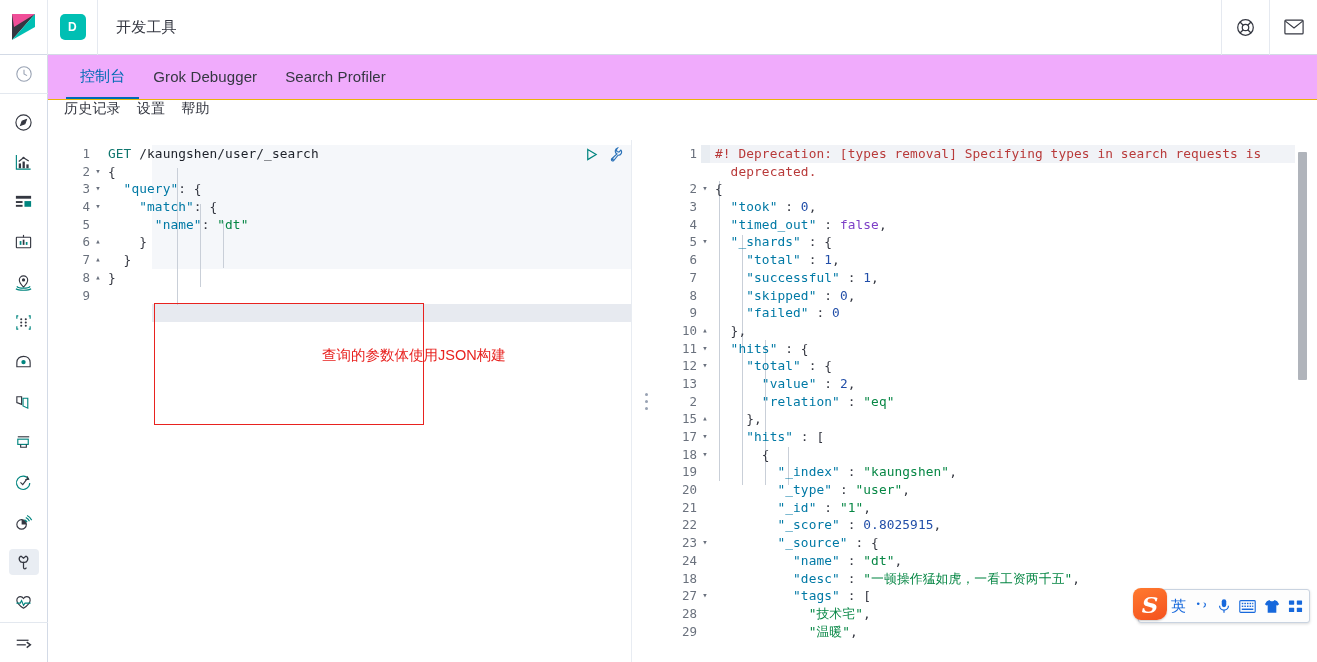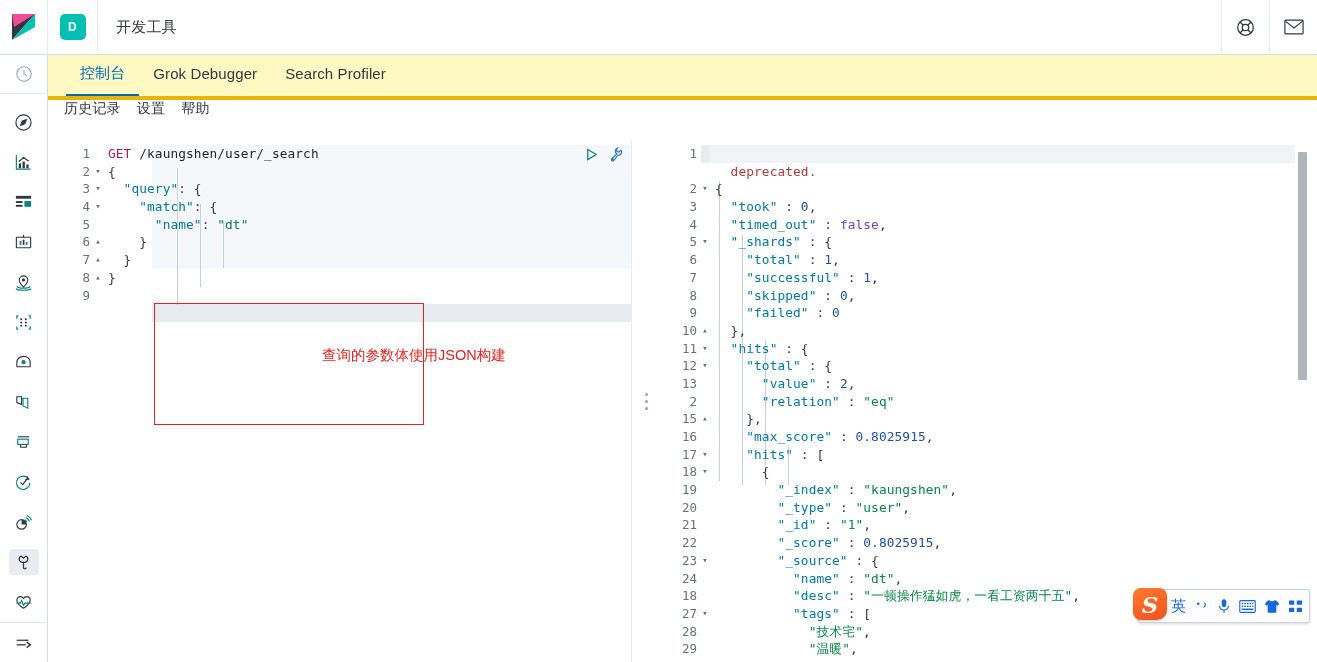--- a/index.html
+++ b/index.html
@@ -65,21 +65,21 @@
   }
   .rail-item.active .ico-box { background:#e9edf3; }
   .rail-bottom {
     width:48px; height:46px; display:flex; align-items:center; justify-content:center;
     border-top:1px solid #e3e8ef; cursor:pointer;
   }
 
   
   .tabstrip {
     position:absolute; top:55px; left:48px; width:1269px; height:45px;
-    background:#fef9c3; border-bottom:4px solid #eab308;
+    background:#f0abfc; border-bottom:1px solid #eab308;
     display:flex; align-items:flex-end; padding-left:18px;
   }
   .tab {
     height:44px; padding:0 14px; display:flex; align-items:center;
     font-size:15px; color:#343741; cursor:pointer;
     border-bottom:2px solid transparent; letter-spacing:0.1px;
   }
   .tab.active { color:#006bb4; border-bottom-color:#006bb4; font-weight:400; }
 
   
@@ -160,21 +160,21 @@
   .scrollbar-track {
     position:absolute; right:5px; top:4px; width:9px; height:514px;
     background:transparent;
   }
   .scrollbar-thumb {
     position:absolute; right:5px; top:8px; width:9px; height:228px;
     background:#b0b4bb; border-radius:1px; cursor:pointer;
   }
 
   
-  .t-method { color:#be185d; }
+  .t-method { color:#0f766e; }
   .t-url    { color:#1d2129; }
   .t-key    { color:#0079a5; }
   .t-str    { color:#078745; }
   .t-num    { color:#214ea8; }
   .t-bool   { color:#7d3fc7; }
   .t-punc   { color:#343741; }
   .t-depr   { color:#b83a3a; }
 
   
   .ime {
@@ -455,37 +455,36 @@
 
     <div class="pane-right">
       <div class="editor">
         <div class="resp-gutter-bg"></div>
         <div class="resp-first-line-bg"></div>
         <div class="indent-guide" style="left:58px; top:41px; height:300px;"></div>
         <div class="indent-guide" style="left:81px; top:95px; height:250px;"></div>
         <div class="indent-guide" style="left:104px; top:200px; height:145px;"></div>
         <div class="indent-guide" style="left:127px; top:307px; height:38px;"></div>
         <div class="code-rows" id="resp-rows">
-            <div class="row"><div class="gutter" style="min-width: 40px; width: 40px;">1</div></div>
+            <div class="row"><div class="gutter" style="min-width: 40px; width: 40px;">1</div><div class="codetext"><span class="t-depr">#! Deprecation: [types removal] Specifying types in search requests is</span></div></div>
             <div class="row"><div class="gutter" style="min-width: 40px; width: 40px;"></div><div class="codetext"><span class="t-depr">  deprecated.</span></div></div>
             <div class="row"><div class="gutter" style="min-width: 40px; width: 40px;">2<span class="fold">▾</span></div><div class="codetext"><span class="t-punc">{</span></div></div>
             <div class="row"><div class="gutter" style="min-width: 40px; width: 40px;">3</div><div class="codetext"><span class="t-punc">  </span><span class="t-key">"took"</span><span class="t-punc"> : </span><span class="t-num">0</span><span class="t-punc">,</span></div></div>
             <div class="row"><div class="gutter" style="min-width: 40px; width: 40px;">4</div><div class="codetext"><span class="t-punc">  </span><span class="t-key">"timed_out"</span><span class="t-punc"> : </span><span class="t-bool">false</span><span class="t-punc">,</span></div></div>
             <div class="row"><div class="gutter" style="min-width: 40px; width: 40px;">5<span class="fold">▾</span></div><div class="codetext"><span class="t-punc">  </span><span class="t-key">"_shards"</span><span class="t-punc"> : {</span></div></div>
             <div class="row"><div class="gutter" style="min-width: 40px; width: 40px;">6</div><div class="codetext"><span class="t-punc">    </span><span class="t-key">"total"</span><span class="t-punc"> : </span><span class="t-num">1</span><span class="t-punc">,</span></div></div>
             <div class="row"><div class="gutter" style="min-width: 40px; width: 40px;">7</div><div class="codetext"><span class="t-punc">    </span><span class="t-key">"successful"</span><span class="t-punc"> : </span><span class="t-num">1</span><span class="t-punc">,</span></div></div>
             <div class="row"><div class="gutter" style="min-width: 40px; width: 40px;">8</div><div class="codetext"><span class="t-punc">    </span><span class="t-key">"skipped"</span><span class="t-punc"> : </span><span class="t-num">0</span><span class="t-punc">,</span></div></div>
             <div class="row"><div class="gutter" style="min-width: 40px; width: 40px;">9</div><div class="codetext"><span class="t-punc">    </span><span class="t-key">"failed"</span><span class="t-punc"> : </span><span class="t-num">0</span></div></div>
             <div class="row"><div class="gutter" style="min-width: 40px; width: 40px;">10<span class="fold">▴</span></div><div class="codetext"><span class="t-punc">  },</span></div></div>
             <div class="row"><div class="gutter" style="min-width: 40px; width: 40px;">11<span class="fold">▾</span></div><div class="codetext"><span class="t-punc">  </span><span class="t-key">"hits"</span><span class="t-punc"> : {</span></div></div>
             <div class="row"><div class="gutter" style="min-width: 40px; width: 40px;">12<span class="fold">▾</span></div><div class="codetext"><span class="t-punc">    </span><span class="t-key">"total"</span><span class="t-punc"> : {</span></div></div>
             <div class="row"><div class="gutter" style="min-width: 40px; width: 40px;">13</div><div class="codetext"><span class="t-punc">      </span><span class="t-key">"value"</span><span class="t-punc"> : </span><span class="t-num">2</span><span class="t-punc">,</span></div></div>
             <div class="row"><div class="gutter" style="min-width: 40px; width: 40px;">2</div><div class="codetext"><span class="t-punc">      </span><span class="t-key">"relation"</span><span class="t-punc"> : </span><span class="t-str">"eq"</span></div></div>
             <div class="row"><div class="gutter" style="min-width: 40px; width: 40px;">15<span class="fold">▴</span></div><div class="codetext"><span class="t-punc">    },</span></div></div>
-            <div class="row"><div class="gutter" style="min-width: 40px; width: 40px;">16</div><div class="codetext"><span class="t-punc">    </span><span class="t-key">"max_score"</span><span class="t-punc"> : </span><span class="t-num">0.8025915</span><span class="t-punc">,</span></div></div>
             <div class="row"><div class="gutter" style="min-width: 40px; width: 40px;">17<span class="fold">▾</span></div><div class="codetext"><span class="t-punc">    </span><span class="t-key">"hits"</span><span class="t-punc"> : [</span></div></div>
             <div class="row"><div class="gutter" style="min-width: 40px; width: 40px;">18<span class="fold">▾</span></div><div class="codetext"><span class="t-punc">      {</span></div></div>
             <div class="row"><div class="gutter" style="min-width: 40px; width: 40px;">19</div><div class="codetext"><span class="t-punc">        </span><span class="t-key">"_index"</span><span class="t-punc"> : </span><span class="t-str">"kaungshen"</span><span class="t-punc">,</span></div></div>
             <div class="row"><div class="gutter" style="min-width: 40px; width: 40px;">20</div><div class="codetext"><span class="t-punc">        </span><span class="t-key">"_type"</span><span class="t-punc"> : </span><span class="t-str">"user"</span><span class="t-punc">,</span></div></div>
             <div class="row"><div class="gutter" style="min-width: 40px; width: 40px;">21</div><div class="codetext"><span class="t-punc">        </span><span class="t-key">"_id"</span><span class="t-punc"> : </span><span class="t-str">"1"</span><span class="t-punc">,</span></div></div>
             <div class="row"><div class="gutter" style="min-width: 40px; width: 40px;">22</div><div class="codetext"><span class="t-punc">        </span><span class="t-key">"_score"</span><span class="t-punc"> : </span><span class="t-num">0.8025915</span><span class="t-punc">,</span></div></div>
             <div class="row"><div class="gutter" style="min-width: 40px; width: 40px;">23<span class="fold">▾</span></div><div class="codetext"><span class="t-punc">        </span><span class="t-key">"_source"</span><span class="t-punc"> : {</span></div></div>
             <div class="row"><div class="gutter" style="min-width: 40px; width: 40px;">24</div><div class="codetext"><span class="t-punc">          </span><span class="t-key">"name"</span><span class="t-punc"> : </span><span class="t-str">"dt"</span><span class="t-punc">,</span></div></div>
             <div class="row"><div class="gutter" style="min-width: 40px; width: 40px;">18</div><div class="codetext"><span class="t-punc">          </span><span class="t-key">"desc"</span><span class="t-punc"> : </span><span class="t-str">"一顿操作猛如虎，一看工资两千五"</span><span class="t-punc">,</span></div></div>
             <div class="row"><div class="gutter" style="min-width: 40px; width: 40px;">27<span class="fold">▾</span></div><div class="codetext"><span class="t-punc">          </span><span class="t-key">"tags"</span><span class="t-punc"> : [</span></div></div>

